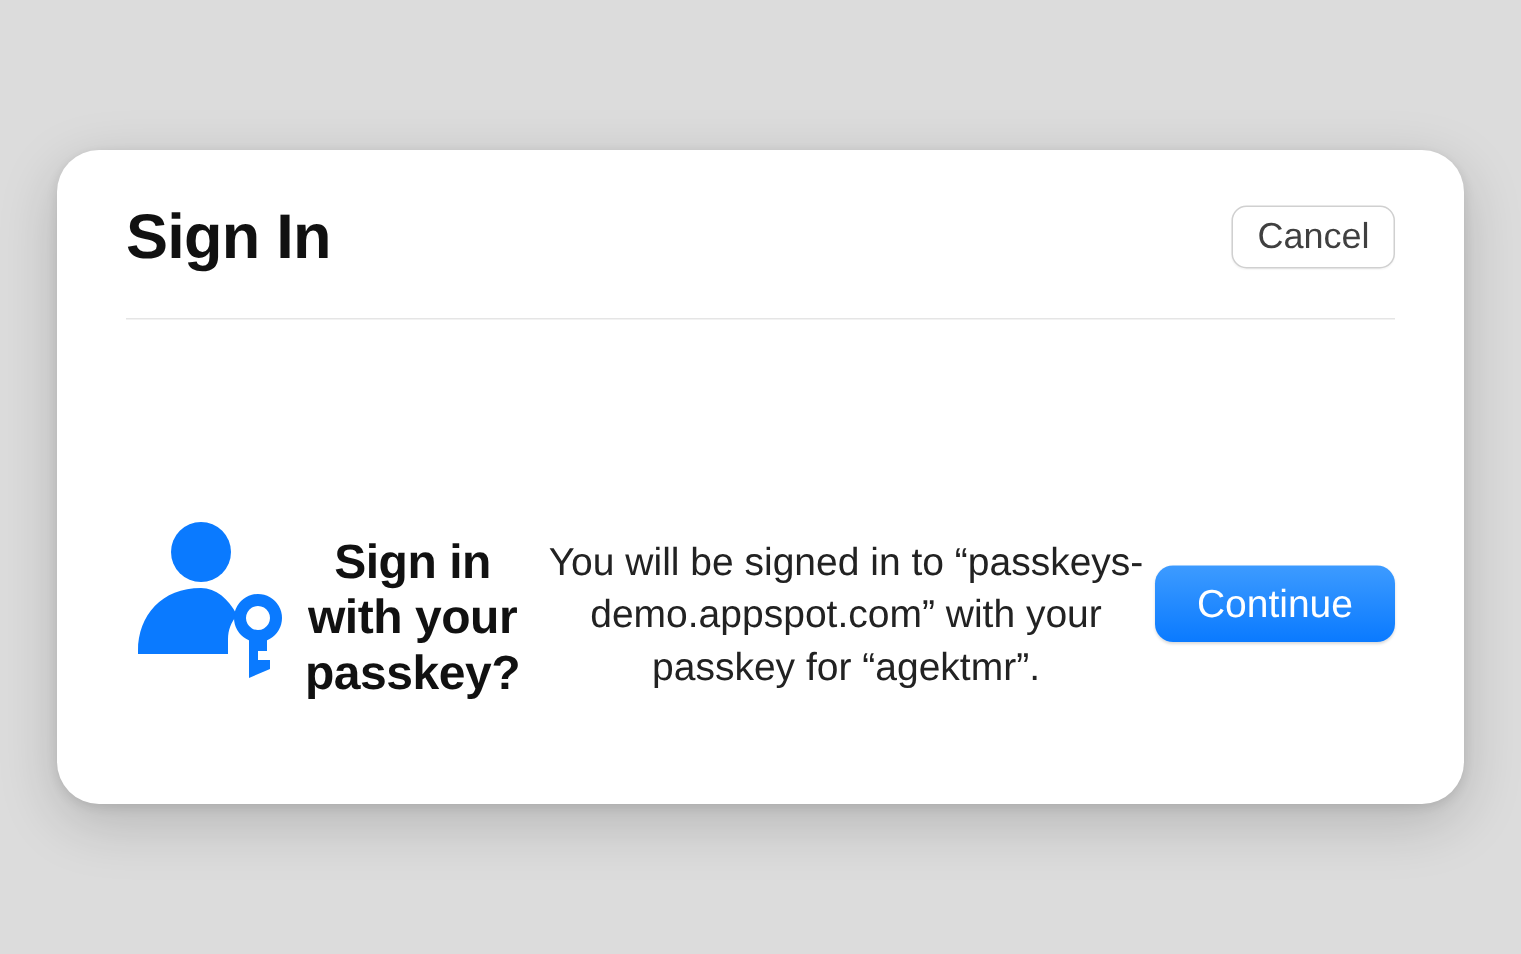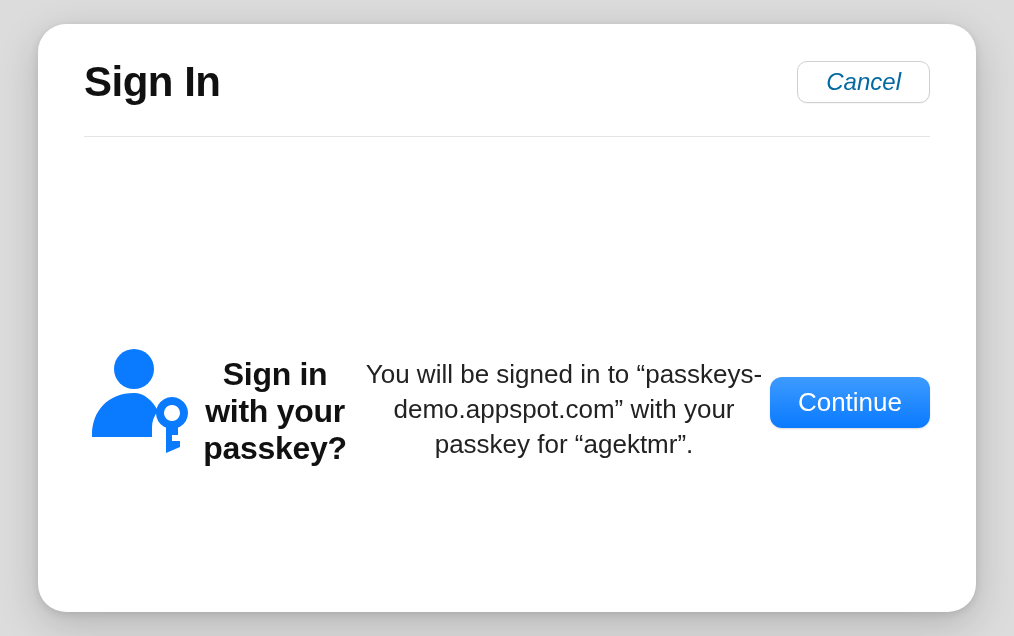--- a/index.html
+++ b/index.html
@@ -6,21 +6,21 @@
     html, body { width: 1014px; height: 636px; }
     body {
       background: #dcdcdc;
       font-family: -apple-system, "SF Pro Text", "Helvetica Neue", Arial, sans-serif;
       display: flex;
       align-items: center;
       justify-content: center;
     }
     .dialog {
       width: 938px;
-      height: 588px;
+      height: 436px;
       background: #fff;
       border-radius: 28px;
       box-shadow: 0 12px 40px rgba(0,0,0,0.18), 0 2px 8px rgba(0,0,0,0.10);
       padding: 0 46px;
       display: flex;
       flex-direction: column;
     }
     .dialog-header {
       display: flex;
       align-items: center;
@@ -31,28 +31,27 @@
     }
     .dialog-title {
       font-size: 42px;
       font-weight: 700;
       letter-spacing: -0.5px;
       color: #111;
     }
     .cancel-button {
       font-size: 24px;
       font-weight: 400;
-      color: #0369a1;
+      color: #404040;
       background: #fff;
       border: 1px solid #d0d0d0;
       border-radius: 10px;
-      padding: 6px 28px;
+      padding: 6px 16px;
       cursor: pointer;
       box-shadow: 0 1px 1px rgba(0,0,0,0.04);
-      font-style: italic;
     }
     .dialog-body {
       flex: 1;
       display: flex;
       flex-direction: row;
       align-items: center;
       padding-top: 56px;
     }
     .passkey-icon { color: #0a7aff; }
     .prompt-title {

